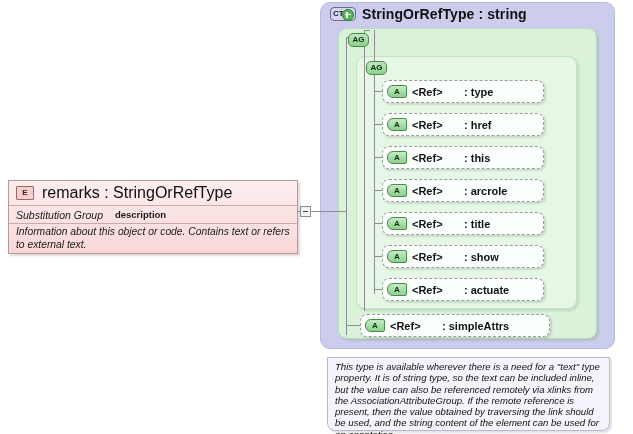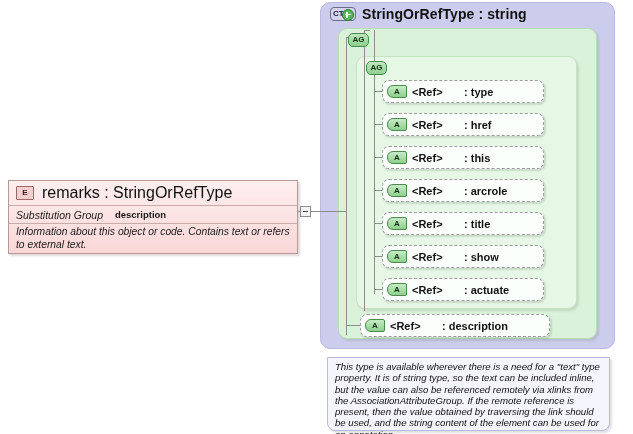--- a/index.html
+++ b/index.html
@@ -250,21 +250,21 @@
   </div>
   <div class="attr-row" style="left:382px;top:278px;width:162px;">
     <span class="ico ico-a">A</span>
     <span class="ref">&lt;Ref&gt;</span>
     <span class="nm">: actuate</span>
   </div>
 
   <div class="attr-row" style="left:360px;top:314px;width:190px;">
     <span class="ico ico-a">A</span>
     <span class="ref">&lt;Ref&gt;</span>
-    <span class="nm">: description</span>
+    <span class="nm">: simpleAttrs</span>
   </div>
 
   <div id="elem-box">
     <div id="elem-head">
       <span class="ico ico-e">E</span>
       <span class="title">remarks  :  StringOrRefType</span>
     </div>
     <div id="elem-sub">
       <span class="k">Substitution Group</span>
       <span class="v">description</span>

